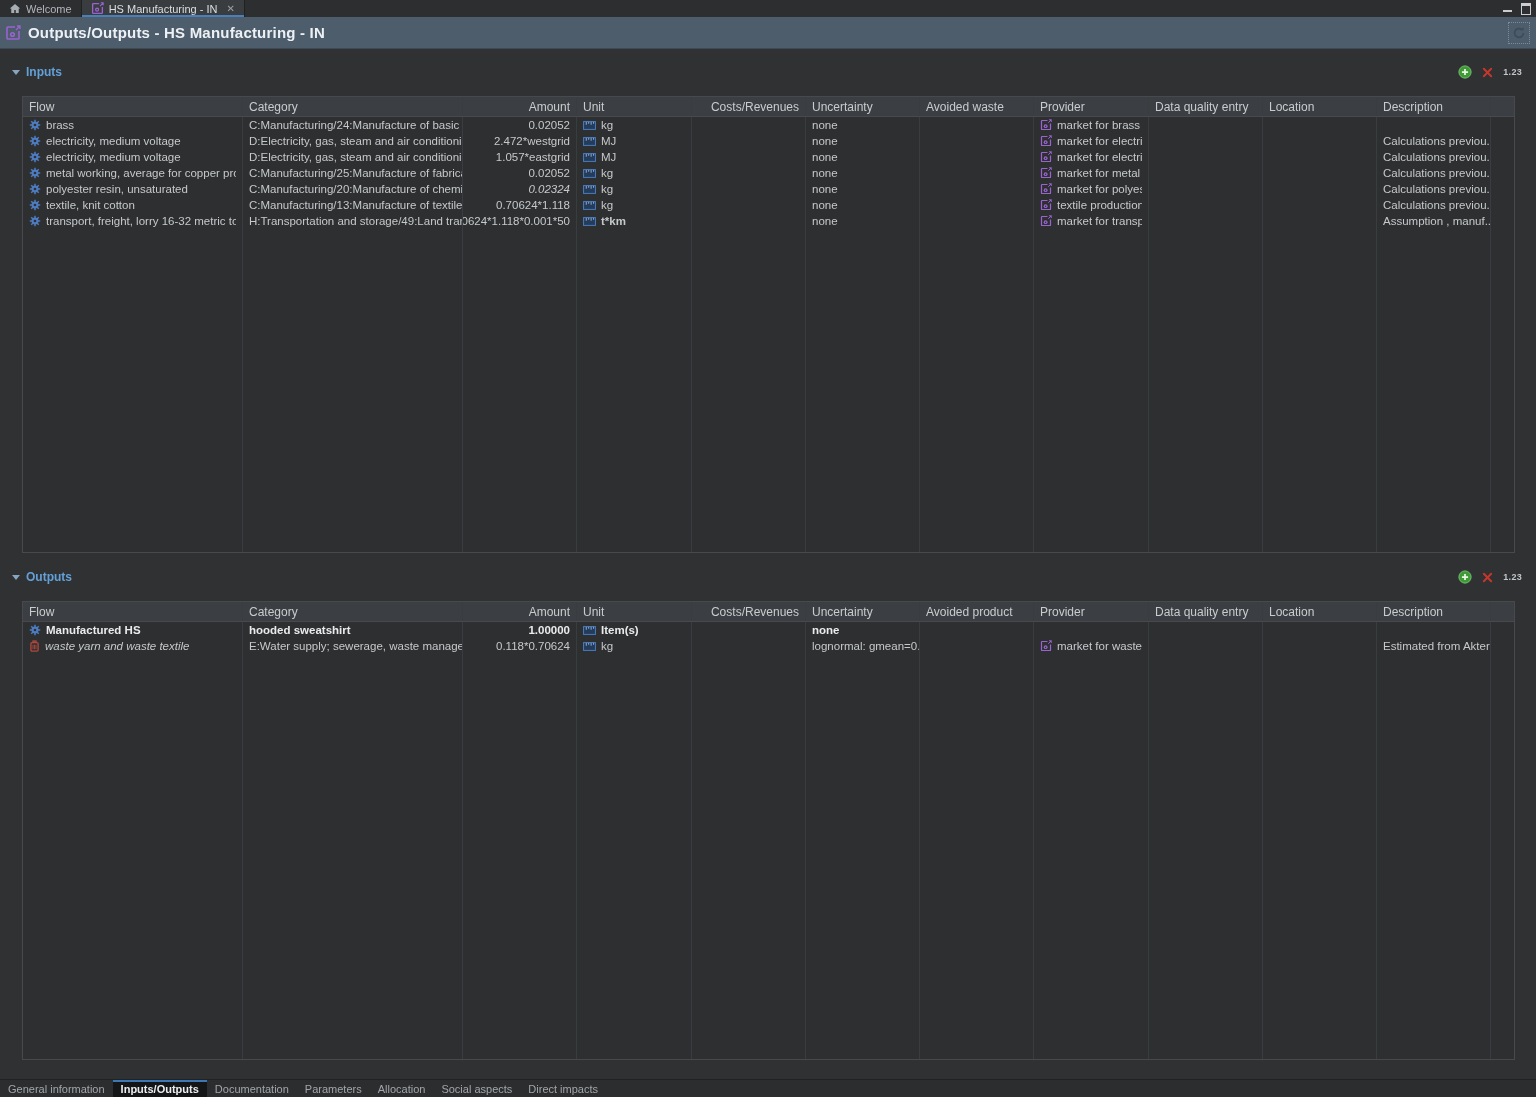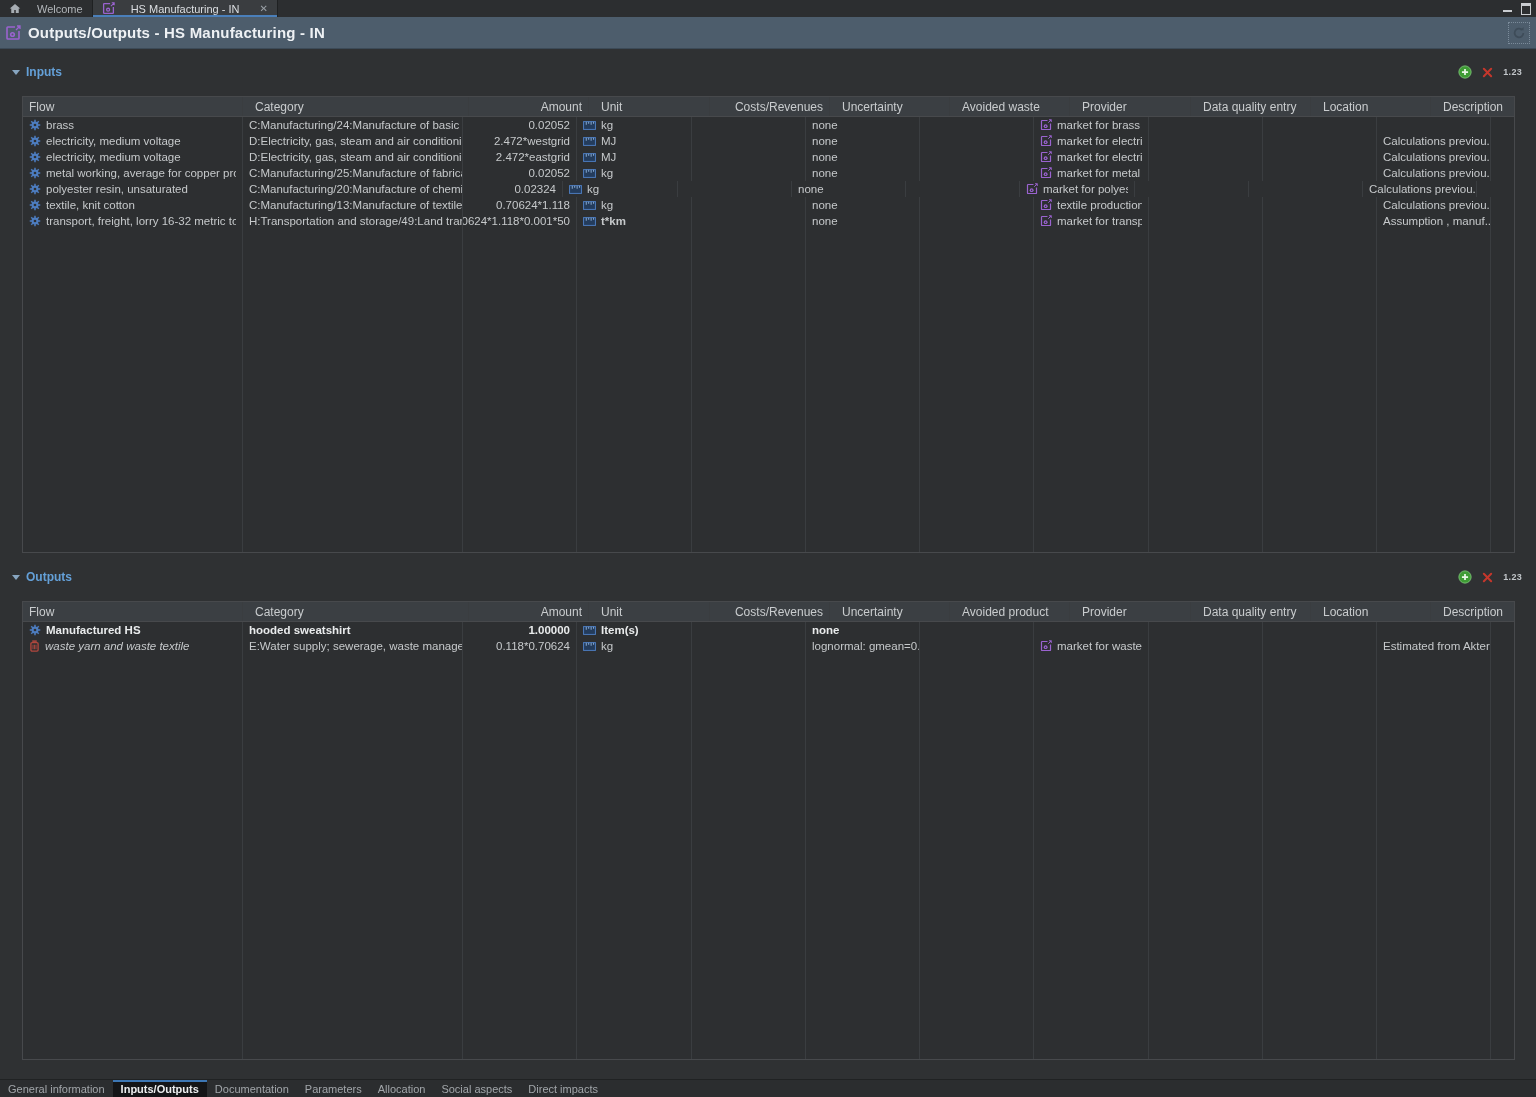--- a/index.html
+++ b/index.html
@@ -4,21 +4,21 @@
 <style>
   html,body{margin:0;padding:0;}
   body{
     width:1536px;height:1097px;position:relative;overflow:hidden;
     background:#2f3133;font-family:"Liberation Sans",sans-serif;
     -webkit-font-smoothing:antialiased;
   }
   
   .tabbar{position:absolute;top:0;left:0;right:0;height:17px;background:#2c2e30;
     display:flex;align-items:stretch;border-bottom:1px solid #232526;}
-  .etab{display:flex;align-items:center;gap:16px;padding:0 9px;font-size:11px;color:#b2b6ba;cursor:default;}
+  .etab{display:flex;align-items:center;gap:5px;padding:0 9px;font-size:11px;color:#b2b6ba;cursor:default;}
   .etab.active{background:#3a3d40;color:#dcdfe2;box-shadow:inset 0 -2px 0 #4a7fba;border-left:1px solid #1f2122;border-right:1px solid #1f2122;}
   .etab .closex{color:#9aa0a6;font-size:10px;margin-left:4px;}
   .winctrl{position:absolute;right:5px;top:3px;display:flex;gap:9px;align-items:center;}
   .minbtn{width:9px;height:3px;border-bottom:2px solid #c9ccd0;}
   .maxbtn{width:8px;height:8px;border:1.5px solid #c9ccd0;border-top-width:3px;}
   
   .formheader{position:absolute;top:17px;left:0;right:0;height:31px;background:#4d5d6c;
     display:flex;align-items:center;gap:7px;padding-left:5px;border-bottom:1px solid #3c4a57;}
   .formheader .title{font-size:15px;font-weight:bold;color:#eef1f4;letter-spacing:.2px;}
   .refreshbtn{position:absolute;right:6px;top:5px;width:20px;height:20px;display:flex;
@@ -28,21 +28,21 @@
   .sec-arrow{width:0;height:0;border-left:4px solid transparent;border-right:4px solid transparent;
     border-top:5px solid #87a5c0;}
   .sec-title{font-size:12px;font-weight:bold;color:#64a0d8;}
   .sec-tools{margin-left:auto;display:flex;align-items:center;gap:10px;padding-right:2px;}
   .toolbtn{display:flex;align-items:center;justify-content:center;cursor:default;}
   .fmtlabel{font-size:9px;font-weight:bold;color:#c2c6ca;letter-spacing:.3px;}
   
   .lcatable{position:absolute;left:22px;width:1493px;background:#2d2f31;
     border:1px solid #47494c;box-sizing:border-box;display:flex;flex-direction:column;}
   .trow{display:flex;flex:0 0 16px;height:16px;align-items:stretch;}
-  .trow.headerrow{flex:0 0 19px;height:19px;background:#3b3f43;border-bottom:1px solid #47494c;gap:6px;}
+  .trow.headerrow{flex:0 0 19px;height:19px;background:#3b3f43;border-bottom:1px solid #47494c;}
   .fillrow{flex:1 1 auto;display:flex;}
   .tcell{box-sizing:border-box;border-right:1px solid #3a3d40;padding:0 6px;
     font-size:11.5px;color:#c6c9cb;display:flex;align-items:center;gap:5px;
     overflow:hidden;white-space:nowrap;flex:0 0 auto;}
   .tcell:last-child{border-right:none;}
   .hcell{font-size:12px;color:#c9ccce;}
   .tcell.right{justify-content:flex-end;}
   .boldrow .tcell{font-weight:bold;color:#e9ebec;}
   .icon{display:inline-flex;align-items:center;flex:0 0 auto;}
   .txt{overflow:hidden;text-overflow:clip;white-space:nowrap;}
@@ -245,21 +245,21 @@
               <line x1="3" y1="3" x2="13" y2="13"></line>
               <line x1="13" y1="3" x2="3" y2="13"></line>
             </g>
             <circle cx="8" cy="8" r="4.6" fill="#4d7dc0"></circle>
             <circle cx="8" cy="8" r="1.8" fill="#2d2f31"></circle>
           </svg>
         </span>
         <span class="txt">electricity, medium voltage</span>
       </div>
       <div class="tcell" style="width: 220px;">D:Electricity, gas, steam and air conditioning ...</div>
-      <div class="tcell right" style="width: 114px;">2.472*eastgrid</div>
+      <div class="tcell right" style="width: 114px;">1.057*eastgrid</div>
       <div class="tcell" style="width: 115px;">
         <span class="icon">
           <svg width="13" height="9" viewBox="0 0 16 11">
             <rect x="0.7" y="0.7" width="14.6" height="9.6" fill="#243c5c" stroke="#4d7dc0" stroke-width="1.2"></rect>
             <g stroke="#9fc3ea" stroke-width="1">
               <line x1="4" y1="1" x2="4" y2="4.6"></line>
               <line x1="7" y1="1" x2="7" y2="3.4"></line>
               <line x1="10" y1="1" x2="10" y2="4.6"></line>
               <line x1="13" y1="1" x2="13" y2="3.4"></line>
             </g>
@@ -347,21 +347,21 @@
               <line x1="3" y1="3" x2="13" y2="13"></line>
               <line x1="13" y1="3" x2="3" y2="13"></line>
             </g>
             <circle cx="8" cy="8" r="4.6" fill="#4d7dc0"></circle>
             <circle cx="8" cy="8" r="1.8" fill="#2d2f31"></circle>
           </svg>
         </span>
         <span class="txt">polyester resin, unsaturated</span>
       </div>
       <div class="tcell" style="width: 220px;">C:Manufacturing/20:Manufacture of chemic...</div>
-      <div class="tcell right" style="width: 100px;">0.02324</div>
+      <div class="tcell right" style="width: 114px; font-style: italic;">0.02324</div>
       <div class="tcell" style="width: 115px;">
         <span class="icon">
           <svg width="13" height="9" viewBox="0 0 16 11">
             <rect x="0.7" y="0.7" width="14.6" height="9.6" fill="#243c5c" stroke="#4d7dc0" stroke-width="1.2"></rect>
             <g stroke="#9fc3ea" stroke-width="1">
               <line x1="4" y1="1" x2="4" y2="4.6"></line>
               <line x1="7" y1="1" x2="7" y2="3.4"></line>
               <line x1="10" y1="1" x2="10" y2="4.6"></line>
               <line x1="13" y1="1" x2="13" y2="3.4"></line>
             </g>

